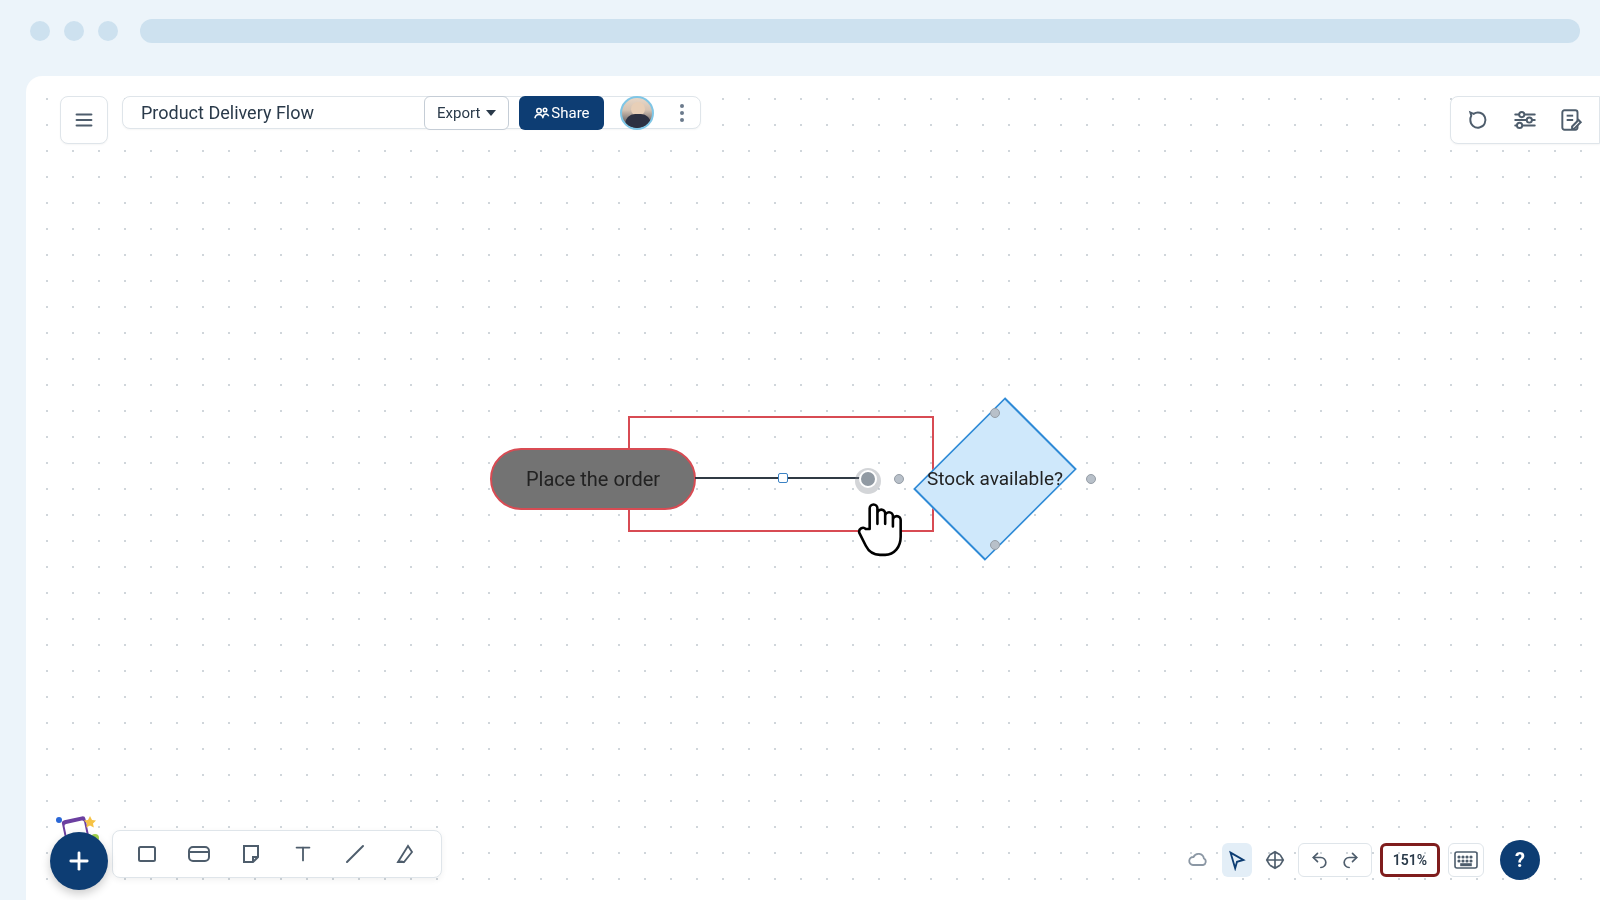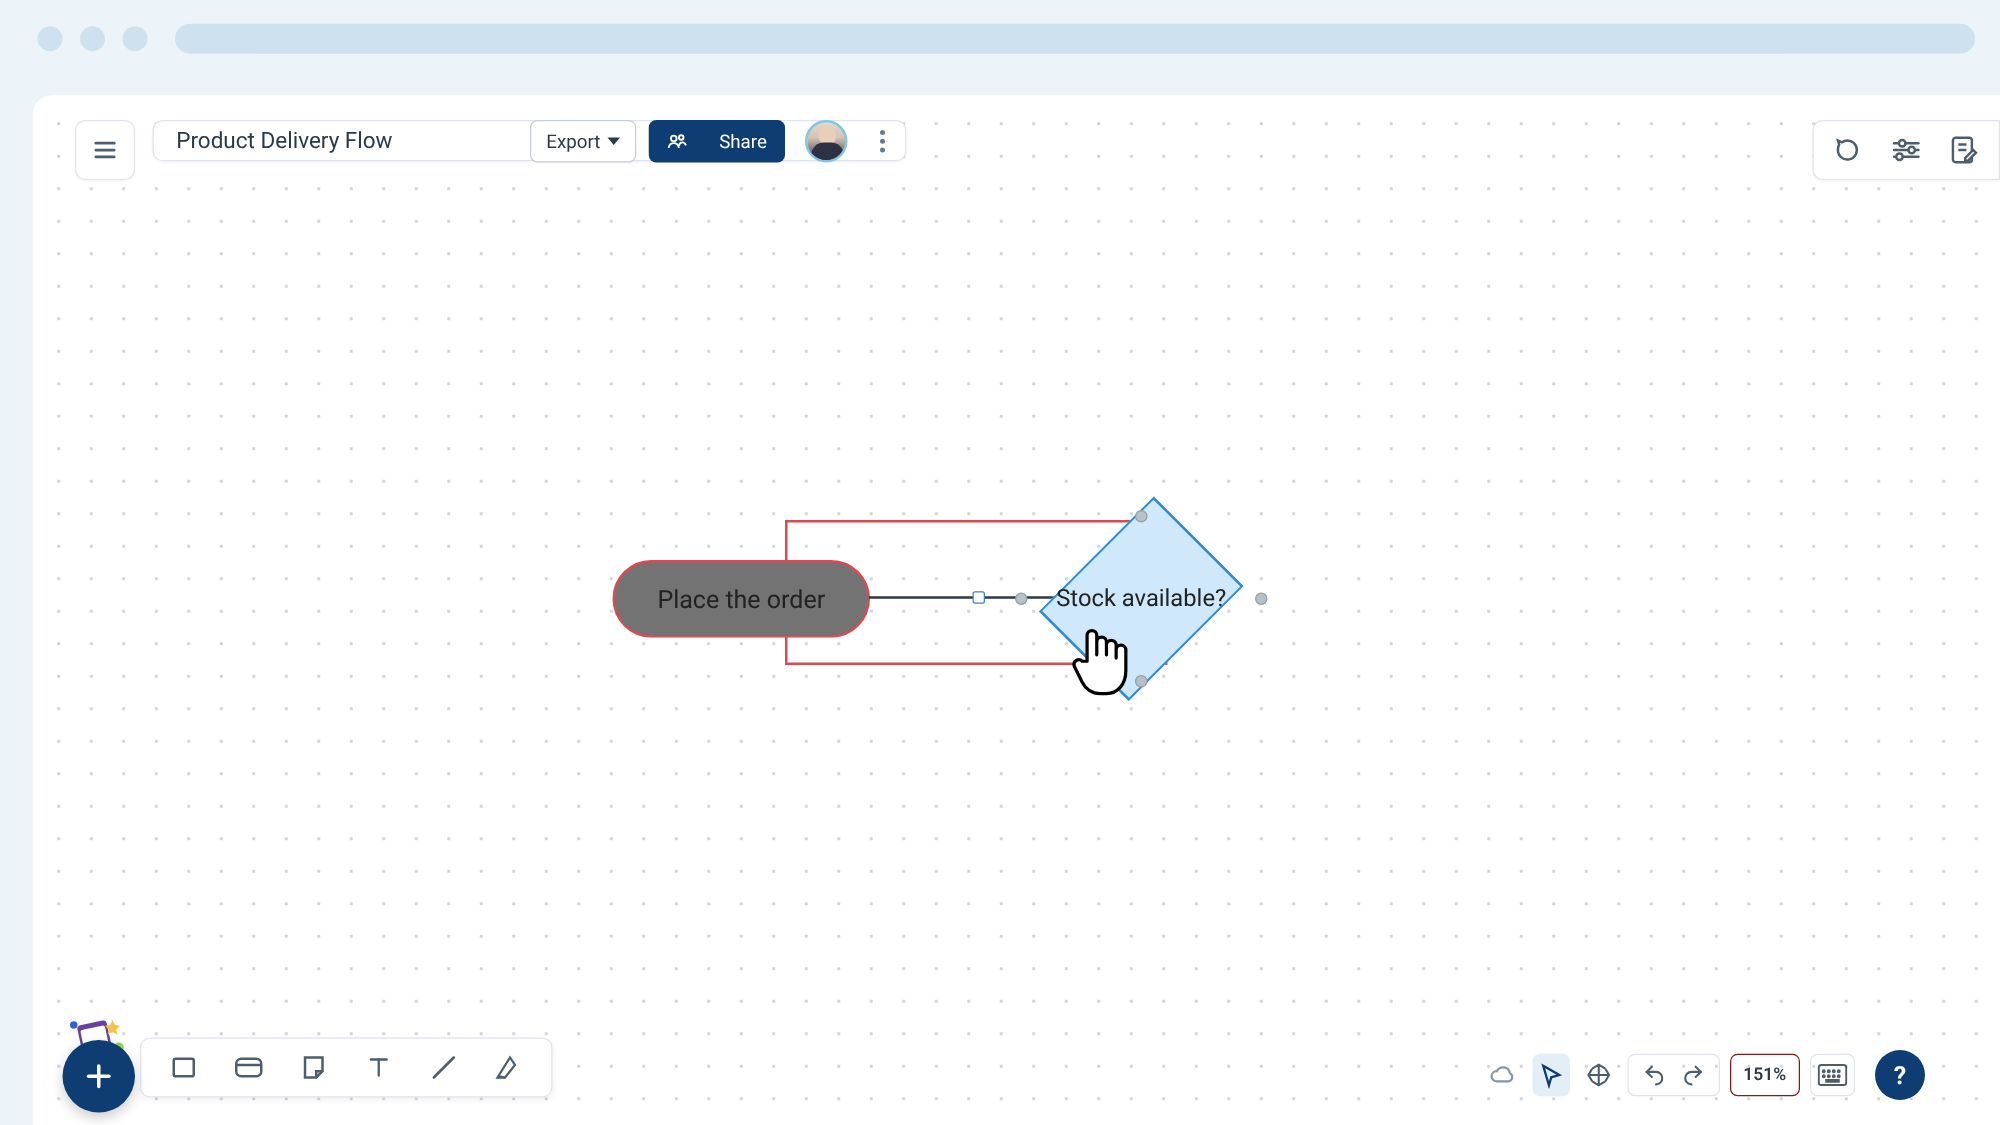--- a/index.html
+++ b/index.html
@@ -55,21 +55,21 @@
   }
   .doc-title { font-size:18px; color:#2a3a4a; padding-right:100px; }
 
   .btn-export {
     border:1px solid #c5cdd6; background:#fff; border-radius:6px;
     height:34px; display:flex; align-items:center; padding:0 12px;
     font-size:15px; color:#2a3a4a; gap:6px;
   }
   .btn-share {
     background:#0d3d73; color:#fff; border-radius:6px; height:34px;
-    display:flex; align-items:center; padding:0 14px; font-size:15px; gap:24px;
+    display:flex; align-items:center; padding:0 14px; font-size:15px; gap:0;
   }
   .caret-down { width:0; height:0; border-left:5px solid transparent; border-right:5px solid transparent; border-top:6px solid #2a3a4a; }
 
   .avatar {
     width:34px; height:34px; border-radius:50%;
     border:2px solid #7fc6e6;
     background: linear-gradient(180deg,#e8d7c7 0%, #d5c3b3 40%, #3a3a44 100%);
     position:relative; overflow:hidden;
     margin-left:6px;
   }
@@ -108,21 +108,21 @@
   }
 
   
   .br-bar {
     position:absolute; right:60px; bottom:20px;
     display:flex; align-items:center; gap:8px;
   }
   .br-btn{height:34px;min-width:30px;display:flex;align-items:center;justify-content:center;color:#4e5d6c;padding:0 4px;border-radius:6px;}
   .br-btn.active{background:#e3eef7;}
   .br-undo{border:1px solid #dfe5ea;border-radius:6px;height:34px;display:flex;align-items:center;padding:0 6px;}
-  .zoom{border:1px solid #7f1d1d;border-radius:6px;height:34px;padding:0 10px;display:flex;align-items:center;font-size:14px;font-weight:600;color:#2a3a4a;}
+  .zoom{border:3px solid #7f1d1d;border-radius:6px;height:34px;padding:0 10px;display:flex;align-items:center;font-size:14px;font-weight:600;color:#2a3a4a;}
   .kbd{border:1px solid #dfe5ea;border-radius:6px;height:34px;width:36px;display:flex;align-items:center;justify-content:center;}
   .help-fab{width:40px;height:40px;border-radius:50%;background:#0d3d73;color:#fff;display:flex;align-items:center;justify-content:center;font-size:20px;font-weight:700;margin-left:8px;}
 
   
   .shape-terminator{
     position:absolute; left:490px; top:448px;
     width:206px; height:62px;
     background:#737373; border:2.5px solid #d84b53;
     border-radius:32px;
     display:flex;align-items:center;justify-content:center;
@@ -135,21 +135,21 @@
   }
   .connector-line{
     position:absolute; left:695px; top:477px;
     width:180px; height:2px; background:#303a44;
   }
   .conn-start{position:absolute; left:778px; top:473px; width:10px;height:10px;border:1.5px solid #3b82c4;background:#fff;border-radius:2px;}
   .conn-end-shadow{position:absolute; left:855px; top:468px; width:26px;height:26px;border-radius:50%;background:#808890; opacity:.35;}
   .conn-end{position:absolute; left:859px; top:470px; width:18px;height:18px;border-radius:50%;background:#919aa3;border:2px solid #fff;}
 
   
-  .decision-wrap{position:absolute; left:818px; top:414px; width:190px;height:130px;}
+  .decision-wrap{position:absolute; left:900px; top:414px; width:190px;height:130px;}
   .decision{
     position:absolute; left:50%; top:50%;
     width:130px;height:130px;
     transform: translate(-50%,-50%) rotate(45deg) scaleX(0.78);
     background:#cfe8fb; border:2.5px solid #2f8ad6;
   }
   .decision-text{position:absolute; inset:0; display:flex;align-items:center;justify-content:center;text-align:center;font-size:19px;line-height:1.25;color:#222;}
   .sel-handle{position:absolute;width:10px;height:10px;border-radius:50%;background:#b8c0c9;border:1px solid #959da6;}
 
   

